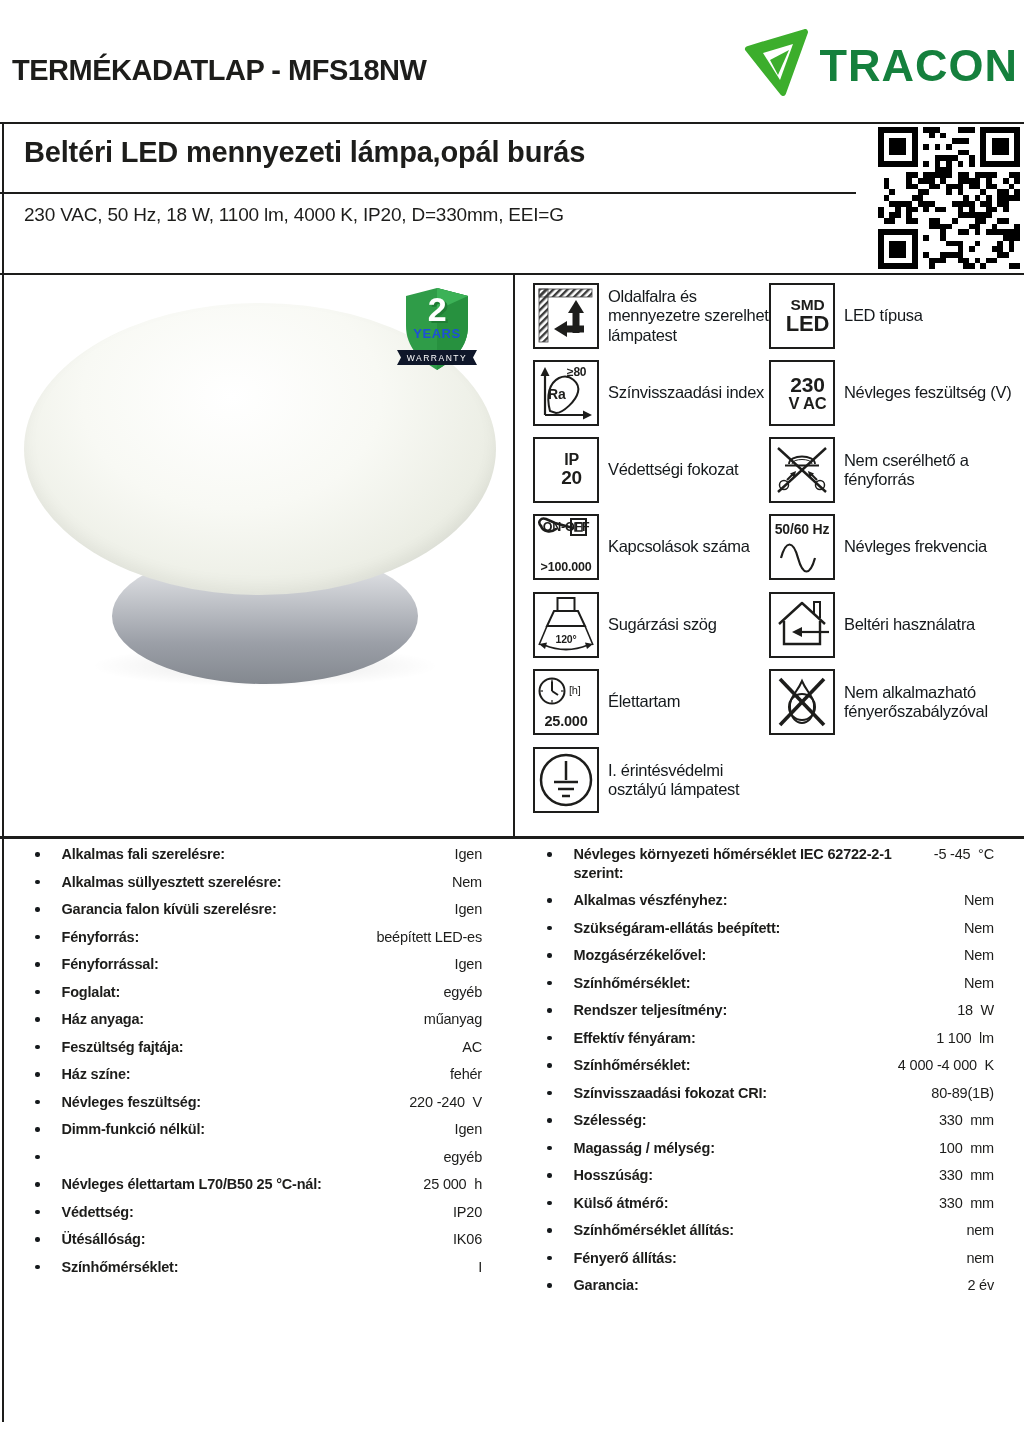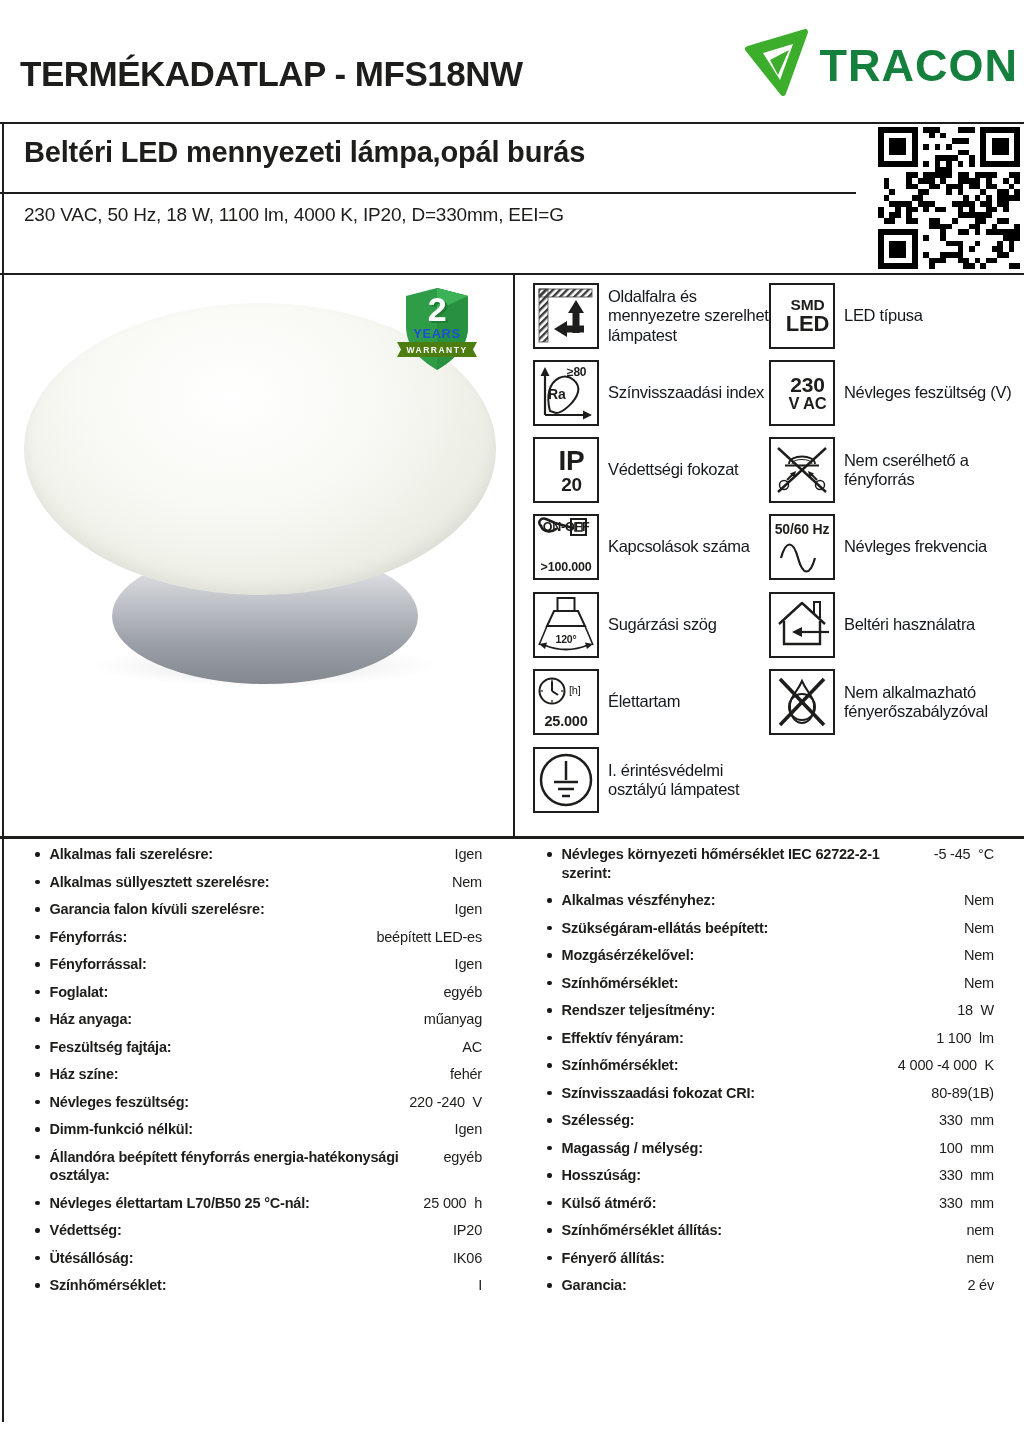--- a/index.html
+++ b/index.html
@@ -9,21 +9,21 @@
 
   
   #border-left{left:2px;top:122px;width:0;height:1300px;border-left:2px solid #1d1d1b;}
   #line-top{left:0;top:122px;width:1024px;border-top:2px solid #1d1d1b;}
   #line-title-div{left:0;top:192px;width:856px;border-top:2px solid #1d1d1b;}
   #line-mid-top{left:0;top:273px;width:1024px;border-top:2px solid #1d1d1b;}
   #line-mid-bottom{left:0;top:836px;width:1024px;border-top:3px solid #1d1d1b;}
   #divider-vert{left:513px;top:275px;width:0;height:561px;border-left:2px solid #1d1d1b;}
 
   
-  #doc-title{left:20px;top:54px;font-size:35px;font-weight:800;letter-spacing:-0.5px;}
+  #doc-title{left:12px;top:54px;font-size:29px;font-weight:800;letter-spacing:-0.5px;}
   #logo{left:678px;top:26px;width:340px;height:80px;display:flex;align-items:center;justify-content:flex-end;gap:10px;}
   #logo-text{font-size:45px;font-weight:700;letter-spacing:1px;color:#15803d;}
 
   
   #product-title{left:24px;top:136px;font-size:29px;font-weight:700;}
   #product-subtitle{left:24px;top:204px;font-size:19px;font-weight:400;}
   #qr{left:878px;top:127px;width:142px;height:142px;background:#fff;}
 
   
   .lamp-base{left:112px;top:548px;width:306px;height:136px;border-radius:50%;
@@ -33,23 +33,23 @@
      box-shadow:inset 0 -8px 16px rgba(0,0,0,0.05);}
   .lamp-shadow{left:90px;top:645px;width:350px;height:42px;border-radius:50%;
      background:radial-gradient(ellipse, rgba(0,0,0,0.10), rgba(0,0,0,0) 70%);}
 
   
   #badge{left:402px;top:286px;width:70px;height:86px;}
   #badge svg{position:absolute;left:0;top:0;}
   #badge .b2{position:absolute;left:0;top:4px;width:100%;text-align:center;font-size:34px;font-weight:800;color:#fff;
      text-shadow:2.5px 2px 0 #1f7d35;}
   #badge .byears{position:absolute;left:0;top:40px;width:100%;text-align:center;font-size:13px;font-weight:700;color:#1d4ed8;letter-spacing:0.5px;}
-  #badge .bribbon{position:absolute;left:-5px;top:56px;width:80px;height:15px;background:#4d7c0f;
+  #badge .bribbon{position:absolute;left:-5px;top:64px;width:80px;height:15px;background:#0f172a;
      clip-path:polygon(0 0,100% 0,95% 50%,100% 100%,0 100%,5% 50%);
-     display:flex;align-items:center;justify-content:center;font-size:8.5px;font-weight:700;color:#fff;letter-spacing:1.5px;}
+     display:flex;align-items:center;justify-content:center;font-size:8.5px;font-weight:400;color:#fff;letter-spacing:1.5px;}
 
   
   .icon-cell{position:absolute;display:flex;align-items:center;gap:9px;}
   .icon-cell.colL{left:533px;}
   .icon-cell.colR{left:769px;}
   .icon-box{position:relative;flex:0 0 auto;width:62px;height:62px;border:2px solid #1d1d1b;background:#fff;}
   .icon-label{font-size:16.5px;line-height:19.5px;letter-spacing:-0.3px;color:#15191c;}
   .colL .icon-label{width:172px;}
   .colR .icon-label{width:182px;}
   .stack{position:absolute;inset:0;display:flex;flex-direction:column;align-items:center;justify-content:center;font-weight:700;line-height:1.04;margin-left:11px;}
@@ -57,21 +57,21 @@
   .t-onoff{position:absolute;inset:0;display:flex;flex-direction:column;align-items:center;justify-content:space-between;
      padding:4px 1px;box-sizing:border-box;font-weight:700;}
   .small-note{position:absolute;font-weight:700;}
 
   
   .spec-col{position:absolute;top:845px;width:452px;}
   #specs-left{left:30px;}
   #specs-right{left:542px;}
   .spec-row{display:flex;align-items:flex-start;margin-bottom:9px;font-size:14.5px;line-height:18.5px;}
   .bullet{flex:0 0 auto;width:4.5px;height:4.5px;border-radius:50%;background:#15191c;margin:7px 10px 0 5px;}
-  .spec-label{flex:1 1 auto;font-weight:700;padding-right:12px;}
+  .spec-label{flex:1 1 auto;font-weight:700;padding-right:12px;margin-left:12px;}
   .spec-value{flex:0 0 auto;margin-left:auto;text-align:right;white-space:pre;font-weight:400;}
 </style>
 </head>
 <body>
 
 <div id="page">
 
   <div class="abs" id="border-left"></div>
   <div class="abs" id="line-top"></div>
   <div class="abs" id="line-title-div"></div>
@@ -435,21 +435,21 @@
       </svg>
       <span class="small-note" style="left:32px;top:3px;font-size:12px;">≥80</span>
       <span class="small-note" style="left:13px;top:24px;font-size:14px;">Ra</span>
     </div>
     <div class="icon-label">Színvisszaadási index</div>
   </div>
 
   <div class="icon-cell colL" style="top:437px">
     <div class="icon-box">
       <div class="stack">
-        <span style="font-size:28px">IP</span>
+        <span style="font-size:16px">IP</span>
         <span style="font-size:19px">20</span>
       </div>
     </div>
     <div class="icon-label">Védettségi fokozat</div>
   </div>
 
   <div class="icon-cell colL" style="top:514px">
     <div class="icon-box">
       <div class="t-onoff">
         <span style="font-size:12.5px">ON-OFF</span>
@@ -647,21 +647,20 @@
     </div>
 
     <div class="spec-row">
       <span class="bullet"></span>
       <span class="spec-label">Dimm-funkció nélkül:</span>
       <span class="spec-value">Igen</span>
     </div>
 
     <div class="spec-row">
       <span class="bullet"></span>
-      <span class="spec-label">Állandóra beépített fényforrás energia-hatékonysági osztálya:</span>
       <span class="spec-value">egyéb</span>
     </div>
 
     <div class="spec-row">
       <span class="bullet"></span>
       <span class="spec-label">Névleges élettartam L70/B50 25 °C-nál:</span>
       <span class="spec-value">25 000  h</span>
     </div>
 
     <div class="spec-row">

